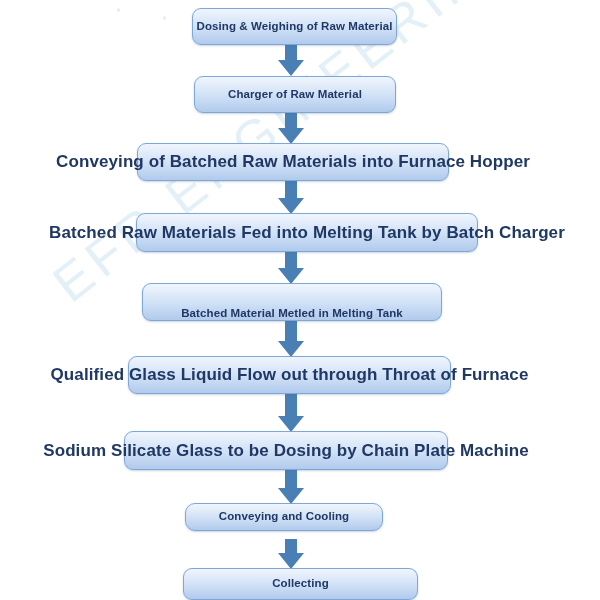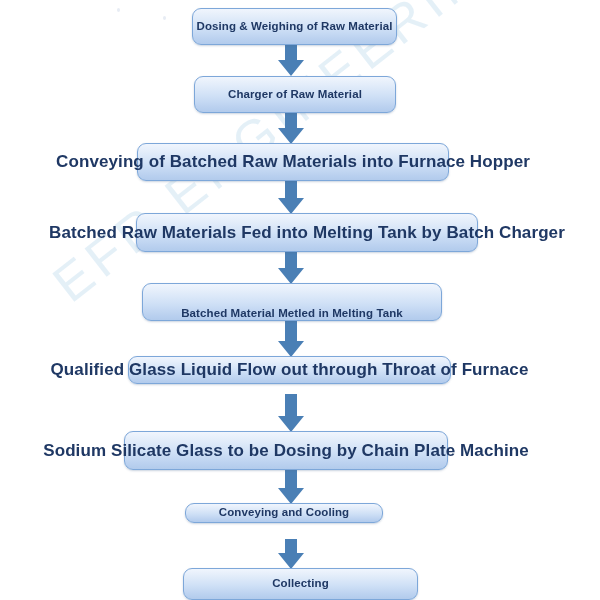--- a/index.html
+++ b/index.html
@@ -150,27 +150,27 @@
       </div>
       <div class="node small" style="left: 137px; top: 143px; width: 312px; height: 38px;">
         <span class="node-label">Conveying of Batched Raw Materials into Furnace Hopper</span>
       </div>
       <div class="node small" style="left: 136px; top: 213px; width: 342px; height: 39px;">
         <span class="node-label">Batched Raw Materials Fed into Melting Tank by Batch Charger</span>
       </div>
       <div class="node" style="left: 142px; top: 283px; width: 300px; height: 38px; align-items: flex-end;">
         <span class="node-label">Batched Material Metled in Melting Tank</span>
       </div>
-      <div class="node small" style="left: 128px; top: 356px; width: 323px; height: 28px;">
+      <div class="node small" style="left: 128px; top: 356px; width: 323px; height: 38px;">
         <span class="node-label">Qualified Glass Liquid Flow out through Throat of Furnace</span>
       </div>
       <div class="node small" style="left: 124px; top: 431px; width: 324px; height: 39px;">
         <span class="node-label">Sodium Silicate Glass to be Dosing by Chain Plate Machine</span>
       </div>
-      <div class="node" style="left: 185px; top: 503px; width: 198px; height: 20px;">
+      <div class="node" style="left: 185px; top: 503px; width: 198px; height: 28px; border-radius: 10px;">
         <span class="node-label">Conveying and Cooling</span>
       </div>
       <div class="node" style="left: 183px; top: 568px; width: 235px; height: 32px;">
         <span class="node-label">Collecting</span>
       </div>
     </div>
   <div id="speck-layer">
       <div class="speck" style="left: 117px; top: 8px; width: 3px; height: 4px;"></div>
       <div class="speck" style="left: 163px; top: 16px; width: 3px; height: 4px;"></div>
     </div>

